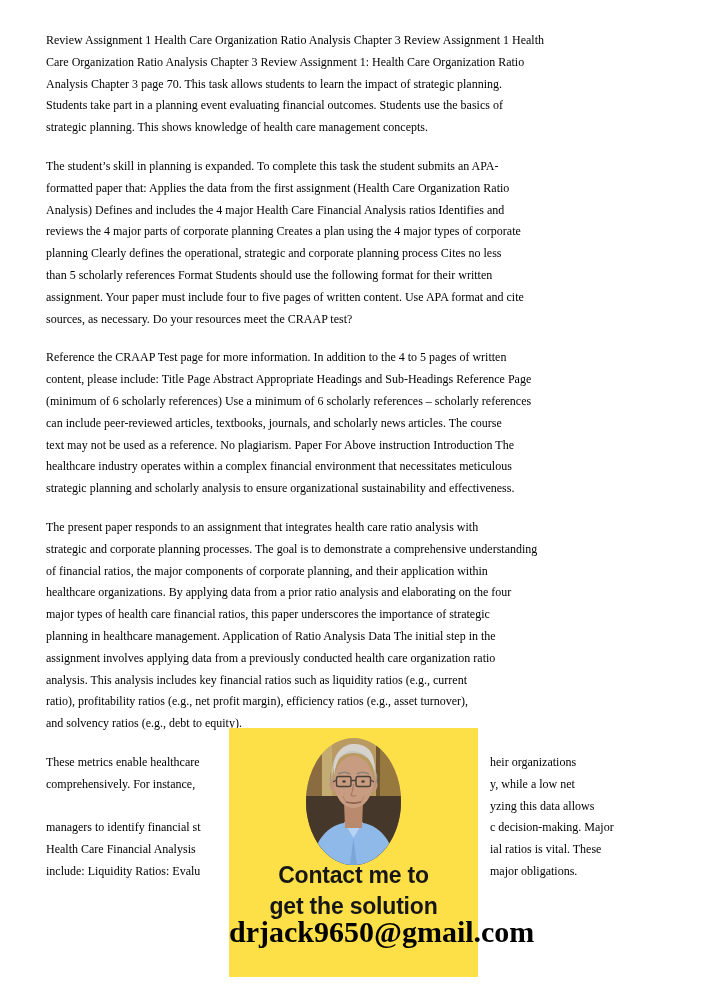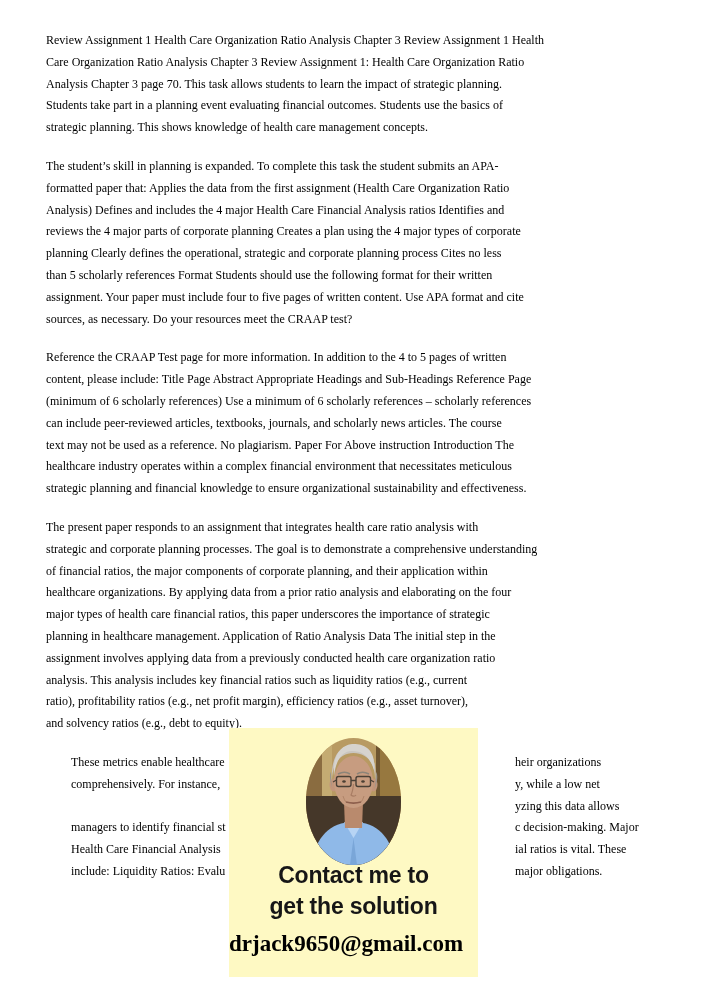--- a/index.html
+++ b/index.html
@@ -9,44 +9,44 @@
     position:relative;
     overflow:hidden;
     font-family:"Liberation Serif", serif;
   }
   .doc {
     position:absolute; left:46px; top:30px; width:625px;
     font-size:12px; line-height:21.8px; color:#000;
   }
   .para { margin:0 0 17px 0; }
   .line { white-space:nowrap; }
-  .occ-line { position:relative; height:21.8px;margin-left:25px; }
+  .occ-line { position:relative; height:21.8px; }
   .occ-left  { position:absolute; left:0;    top:0; white-space:nowrap; }
   .occ-right { position:absolute; left:432px; top:0; white-space:nowrap;padding-left:12px; }
 
   .overlay {
     position:absolute; left:229px; top:728px;
     width:249px; height:249px;
     z-index:10;
   }
   .portrait {
     position:absolute; left:77px; top:10px; width:95px; height:127px;
   }
   .contact-heading {
     position:absolute; top:132px; left:0; width:100%;
     text-align:center;
     font-family:"Liberation Sans", sans-serif;
     font-weight:700; font-size:23px; line-height:31px;
     letter-spacing:-0.2px;
   }
   .contact-email {
-    position:absolute; top:202px; left:0; width:100%;
-    text-align:left;
+    position:absolute; top:190px; left:0; width:100%;
+    text-align:center;
     font-family:"Liberation Serif", serif;
-    font-weight:700; font-size:23px; line-height:28px;
+    font-weight:700; font-size:30px; line-height:28px;
     color:#000;
   }
 </style>
 </head>
 <body style="background: rgb(255, 255, 255);">
 
 <div class="doc" style="color: rgb(0, 0, 0);">
     <div class="para">
       <div class="line">Review Assignment 1 Health Care Organization Ratio Analysis Chapter 3 Review Assignment 1 Health</div>
       <div class="line">Care Organization Ratio Analysis Chapter 3 Review Assignment 1: Health Care Organization Ratio</div>
@@ -64,21 +64,21 @@
       <div class="line">assignment. Your paper must include four to five pages of written content. Use APA format and cite</div>
       <div class="line">sources, as necessary. Do your resources meet the CRAAP test?</div>
     </div>
     <div class="para">
       <div class="line">Reference the CRAAP Test page for more information. In addition to the 4 to 5 pages of written</div>
       <div class="line">content, please include: Title Page Abstract Appropriate Headings and Sub-Headings Reference Page</div>
       <div class="line">(minimum of 6 scholarly references) Use a minimum of 6 scholarly references – scholarly references</div>
       <div class="line">can include peer-reviewed articles, textbooks, journals, and scholarly news articles. The course</div>
       <div class="line">text may not be used as a reference. No plagiarism. Paper For Above instruction Introduction The</div>
       <div class="line">healthcare industry operates within a complex financial environment that necessitates meticulous</div>
-      <div class="line">strategic planning and financial knowledge to ensure organizational sustainability and effectiveness.</div>
+      <div class="line">strategic planning and scholarly analysis to ensure organizational sustainability and effectiveness.</div>
     </div>
     <div class="para">
       <div class="line">The present paper responds to an assignment that integrates health care ratio analysis with</div>
       <div class="line">strategic and corporate planning processes. The goal is to demonstrate a comprehensive understanding</div>
       <div class="line">of financial ratios, the major components of corporate planning, and their application within</div>
       <div class="line">healthcare organizations. By applying data from a prior ratio analysis and elaborating on the four</div>
       <div class="line">major types of health care financial ratios, this paper underscores the importance of strategic</div>
       <div class="line">planning in healthcare management. Application of Ratio Analysis Data The initial step in the</div>
       <div class="line">assignment involves applying data from a previously conducted health care organization ratio</div>
       <div class="line">analysis. This analysis includes key financial ratios such as liquidity ratios (e.g., current</div>
@@ -105,21 +105,21 @@
         <span class="occ-left">Health Care Financial Analysis</span>
         <span class="occ-right">ial ratios is vital. These</span>
       </div>
       <div class="occ-line">
         <span class="occ-left">include: Liquidity Ratios: Evalu</span>
         <span class="occ-right">major obligations.</span>
       </div>
     </div>
   </div>
 
-<div class="overlay" style="background: #fef9c3;">
+<div class="overlay" style="background: #fde047;">
 
   <svg class="portrait" viewBox="0 0 95 127" xmlns="http://www.w3.org/2000/svg" aria-hidden="true">
     <defs>
       <clipPath id="ovalClip">
           <ellipse cx="47.5" cy="63.5" rx="47.5" ry="63.5"></ellipse>
         </clipPath>
     </defs>
     <g clip-path="url(#ovalClip)">
 
       <rect x="0" y="0" width="95" height="127" fill="#b89a62"></rect>

